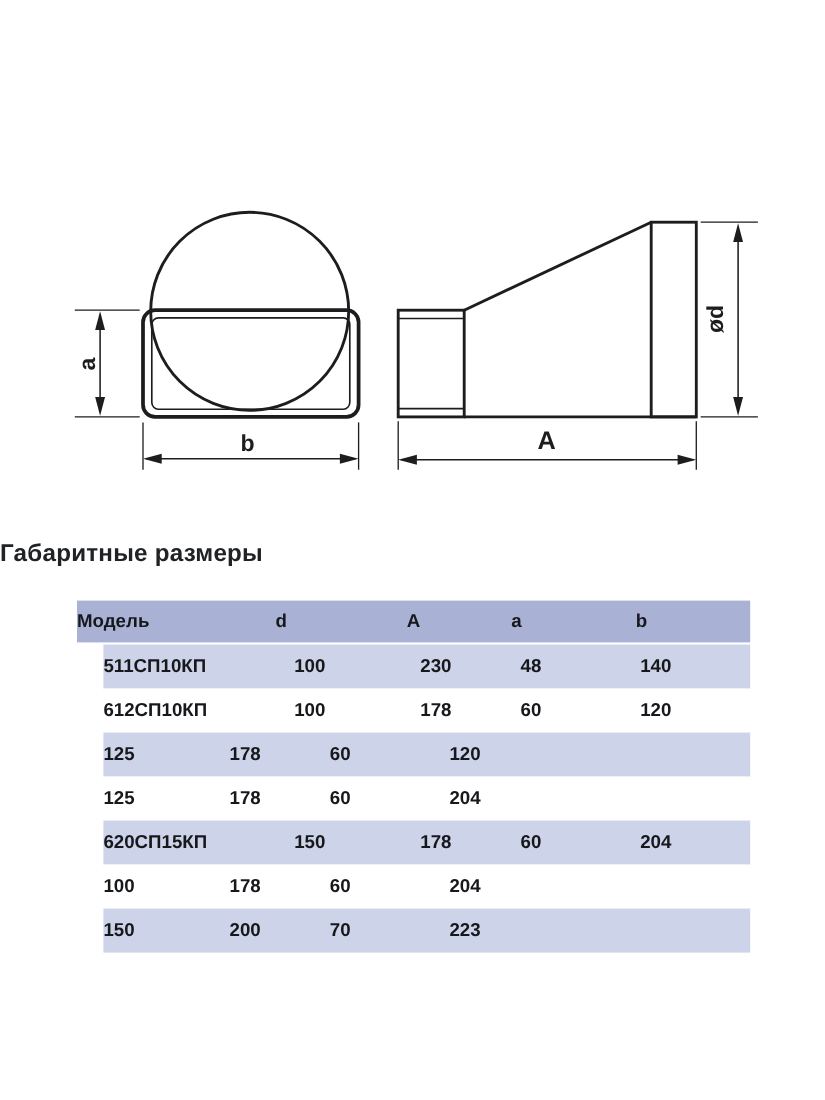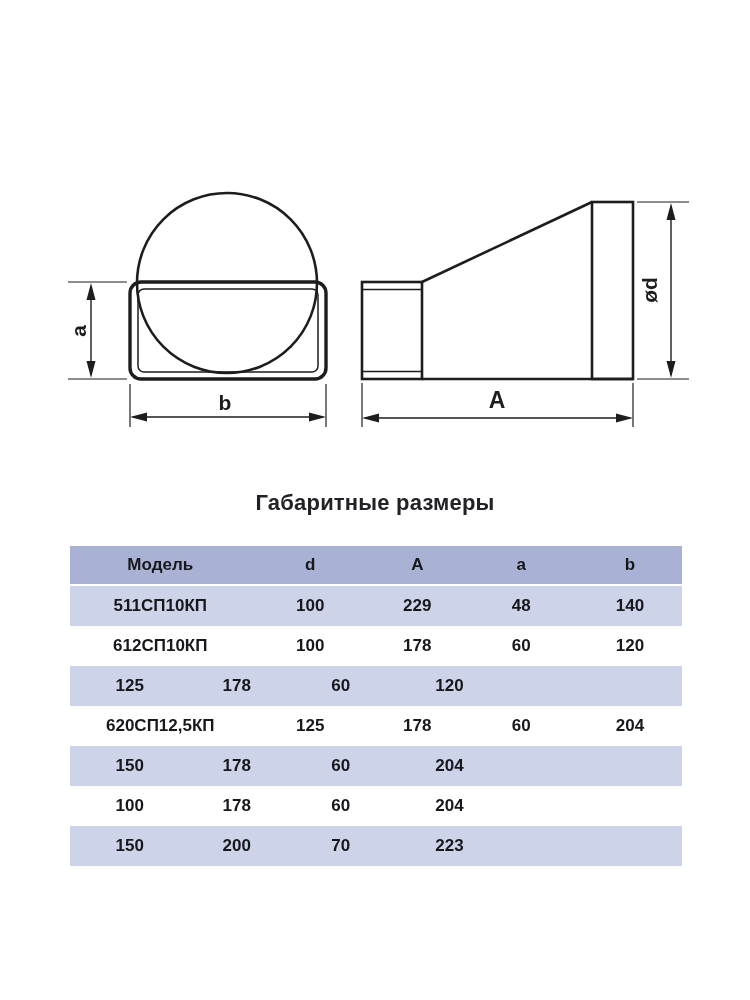--- a/index.html
+++ b/index.html
@@ -15,29 +15,29 @@
     font-family:"Liberation Sans", sans-serif;overflow:hidden;
   }
   .drawing-area{position:absolute;left:0;top:0;width:750px;height:470px;}
   .ln{stroke:var(--line);fill:none;}
   .thin{stroke:var(--line);stroke-width:1.2;fill:none;}
   .dim{stroke:var(--line);stroke-width:1.4;fill:none;}
   .arrow{fill:var(--line);stroke:none;}
   .dimlbl{fill:var(--line);font-family:"Liberation Sans",sans-serif;font-weight:bold;font-size:21px;}
   .dimlbl-big{fill:var(--line);font-family:"Liberation Sans",sans-serif;font-weight:bold;font-size:23px;}
   .section-title{
-    position:absolute;left:0;top:490px;width:750px;text-align:center;
+    position:absolute;left:0;top:490px;width:750px;text-align:left;
     font-size:22px;font-weight:bold;color:#212226;letter-spacing:.2px;
   }
   .dim-table{position:absolute;left:70px;top:546px;width:612px;color:var(--text);}
   .thead{display:flex;height:38px;align-items:center;background:var(--header-bg);margin-bottom:2px;}
   .thead .cell{font-weight:700;font-size:17px;}
-  .trow{display:flex;height:40px;align-items:center;background:var(--row-bg);}
+  .trow{display:flex;height:40px;align-items:center;background:var(--row-bg);margin-left:24px;}
   .trow.odd{background:var(--row-alt);}
-  .cell{text-align:center;font-size:17px;font-weight:600;}
+  .cell{font-size:17px;font-weight:600;}
   .c0{width:29.5%;}.c1{width:19.5%;}.c2{width:15.5%;}.c3{width:18.5%;}.c4{width:17%;}
 </style>
 </head>
 <body>
 
 <svg class="drawing-area" viewBox="0 0 750 470" xmlns="http://www.w3.org/2000/svg">
 
   <g>
     <circle class="ln" cx="227" cy="283" r="90" stroke-width="2.6"></circle>
     <rect class="ln" x="130" y="282" width="196" height="97" rx="11" stroke-width="3.4"></rect>
@@ -97,45 +97,45 @@
     <div class="cell c0">Модель</div>
     <div class="cell c1">d</div>
     <div class="cell c2">A</div>
     <div class="cell c3">a</div>
     <div class="cell c4">b</div>
   </div>
   <div>
       <div class="trow odd">
         <div class="cell c0">511СП10КП</div>
         <div class="cell c1">100</div>
-        <div class="cell c2">229</div>
+        <div class="cell c2">230</div>
         <div class="cell c3">48</div>
         <div class="cell c4">140</div>
       </div>
       <div class="trow even">
         <div class="cell c0">612СП10КП</div>
         <div class="cell c1">100</div>
         <div class="cell c2">178</div>
         <div class="cell c3">60</div>
         <div class="cell c4">120</div>
       </div>
       <div class="trow odd">
         <div class="cell c1">125</div>
         <div class="cell c2">178</div>
         <div class="cell c3">60</div>
         <div class="cell c4">120</div>
       </div>
       <div class="trow even">
-        <div class="cell c0">620СП12,5КП</div>
         <div class="cell c1">125</div>
         <div class="cell c2">178</div>
         <div class="cell c3">60</div>
         <div class="cell c4">204</div>
       </div>
       <div class="trow odd">
+        <div class="cell c0">620СП15КП</div>
         <div class="cell c1">150</div>
         <div class="cell c2">178</div>
         <div class="cell c3">60</div>
         <div class="cell c4">204</div>
       </div>
       <div class="trow even">
         <div class="cell c1">100</div>
         <div class="cell c2">178</div>
         <div class="cell c3">60</div>
         <div class="cell c4">204</div>

